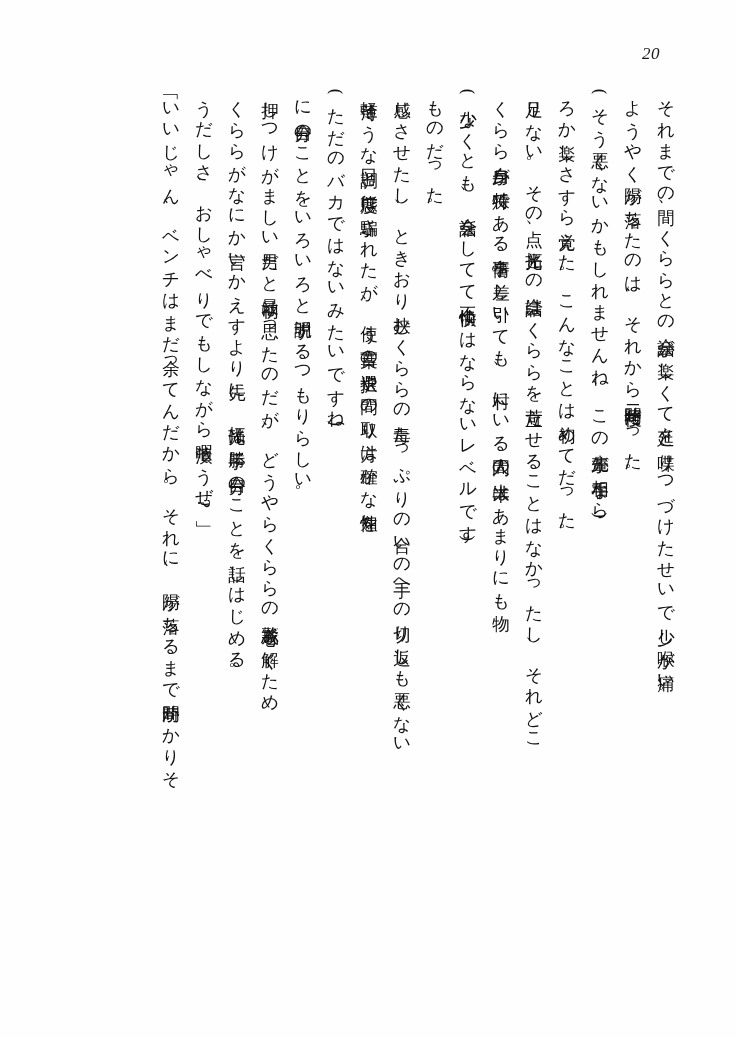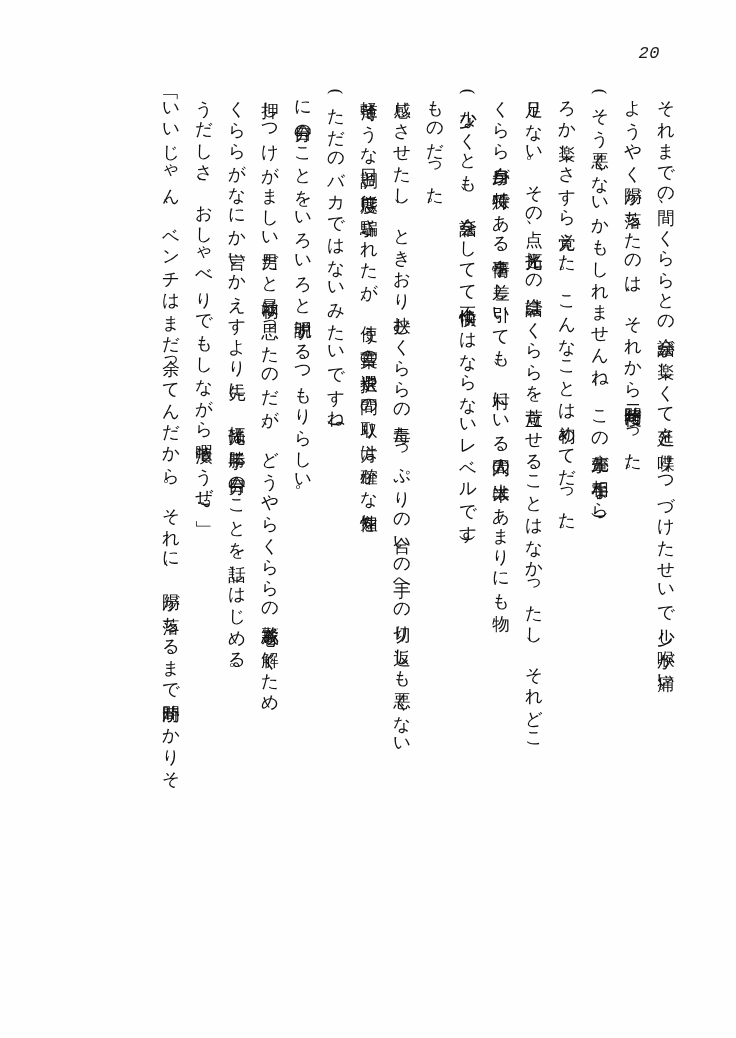--- a/index.html
+++ b/index.html
@@ -14,21 +14,21 @@
     position: relative;
     width: 736px;
     height: 1038px;
     background: #fefefe;
     overflow: hidden;
   }
   .page-number {
     position: absolute;
     top: 44px;
     right: 76px;
-    font-family: Liberation Mono, monospace;
+    font-family: Liberation Serif, serif;
     font-size: 17px;
     font-style: italic;
     color: #1a1a1a;
     letter-spacing: 0.5px;
   }
   
   .text-body {
     position: absolute;
     top: 88px;
     right: 62px;

